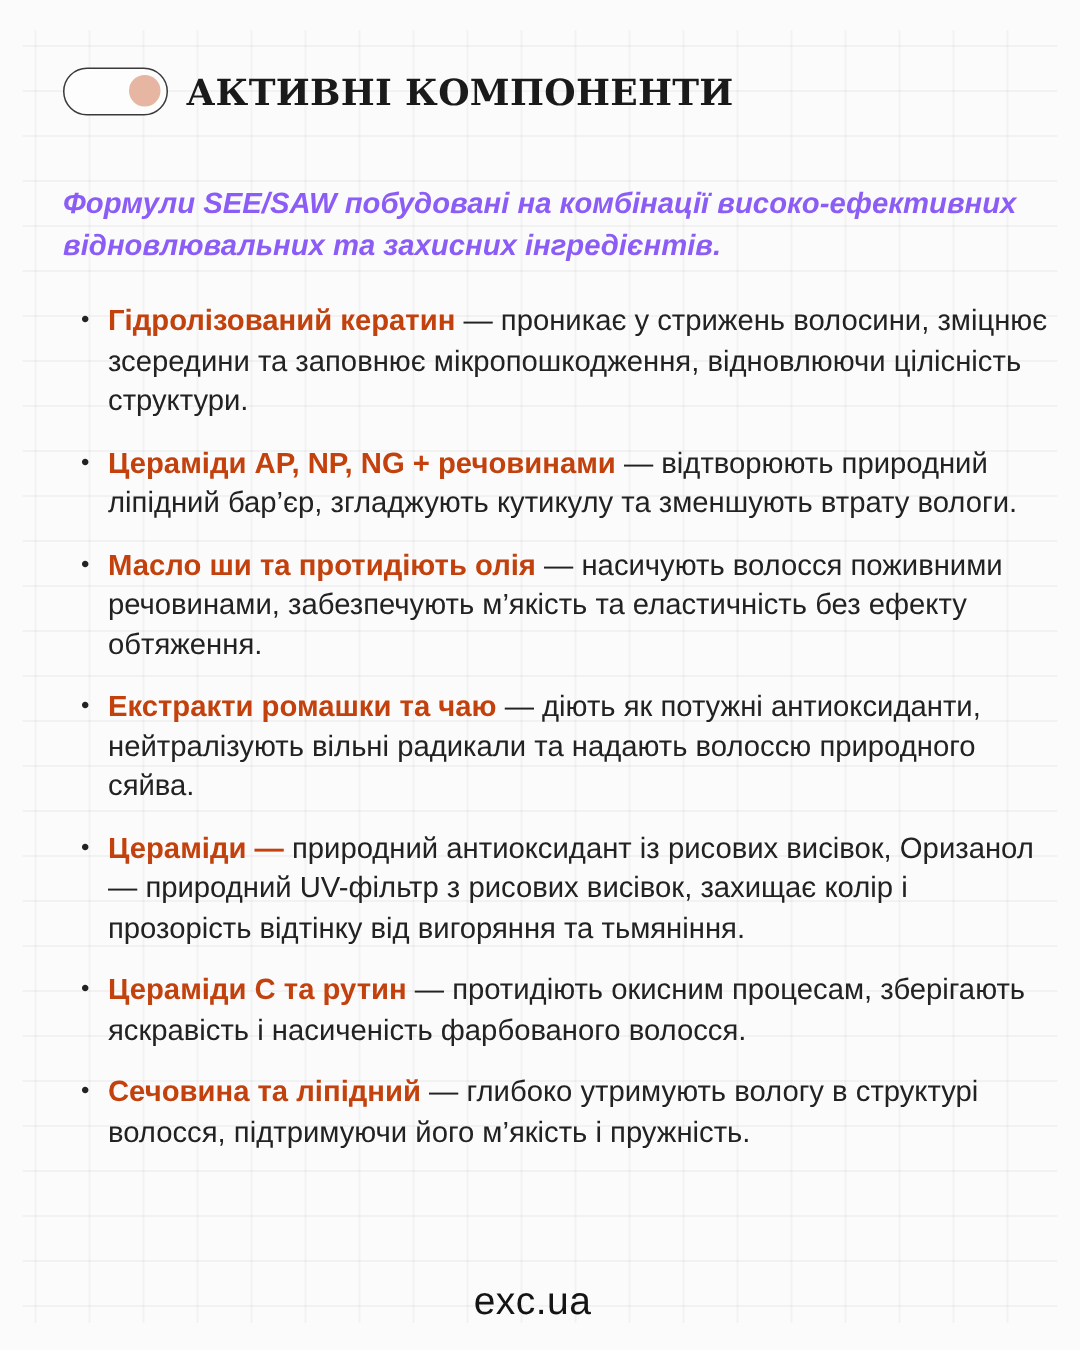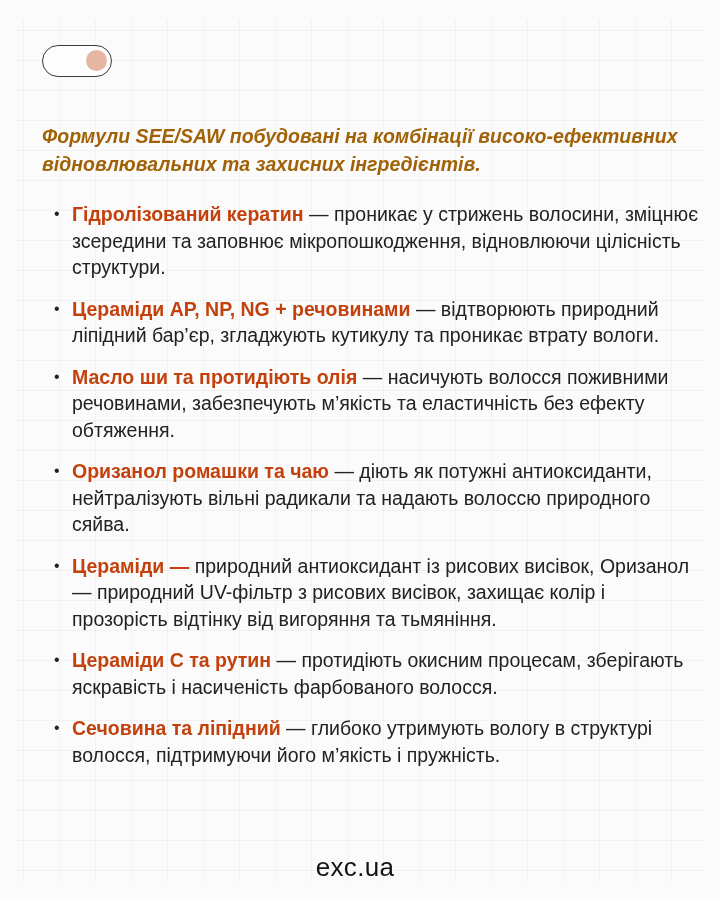--- a/index.html
+++ b/index.html
@@ -67,21 +67,21 @@
     }
     .intro {
       position: absolute;
       left: 42px;
       top: 122px;
       width: 640px;
       font-weight: bold;
       font-style: italic;
       font-size: 19.5px;
       line-height: 28px;
-      color: #a16207;
+      color: #8b5cf6;
     }
     .list {
       position: absolute;
       left: 50px;
       top: 201px;
       width: 650px;
       list-style: none;
     }
     .item {
       position: relative;
@@ -113,36 +113,37 @@
 <body>
 
 <div class="grid-bg"></div>
 
 <div class="content">
 
   <div class="header">
     <div class="toggle">
       <div class="toggle-knob" style="background: rgb(230, 182, 163);"></div>
     </div>
+    <h1 class="title">АКТИВНІ КОМПОНЕНТИ</h1>
   </div>
 
   <p class="intro">Формули SEE/SAW побудовані на комбінації високо-ефективних відновлювальних та захисних інгредієнтів.</p>
 
   <ul class="list">
     <li class="item">
       <span class="bullet">•</span><b>Гідролізований кератин</b><span> —</span><span> проникає у стрижень волосини, зміцнює зсередини та заповнює мікропошкодження, відновлюючи цілісність структури.</span>
     </li>
     <li class="item">
-      <span class="bullet">•</span><b>Цераміди AP, NP, NG + речовинами</b><span> —</span><span> відтворюють природний ліпідний бар’єр, згладжують кутикулу та проникає втрату вологи.</span>
+      <span class="bullet">•</span><b>Цераміди AP, NP, NG + речовинами</b><span> —</span><span> відтворюють природний ліпідний бар’єр, згладжують кутикулу та зменшують втрату вологи.</span>
     </li>
     <li class="item">
       <span class="bullet">•</span><b>Масло ши та протидіють олія</b><span> —</span><span> насичують волосся поживними речовинами, забезпечують м’якість та еластичність без ефекту обтяження.</span>
     </li>
     <li class="item">
-      <span class="bullet">•</span><b>Оризанол ромашки та чаю</b><span> —</span><span> діють як потужні антиоксиданти, нейтралізують вільні радикали та надають волоссю природного сяйва.</span>
+      <span class="bullet">•</span><b>Екстракти ромашки та чаю</b><span> —</span><span> діють як потужні антиоксиданти, нейтралізують вільні радикали та надають волоссю природного сяйва.</span>
     </li>
     <li class="item">
       <span class="bullet">•</span><b>Цераміди —</b><span></span><span> природний антиоксидант із рисових висівок, Оризанол — природний UV-фільтр з рисових висівок, захищає колір і прозорість відтінку від вигоряння та тьмяніння.</span>
     </li>
     <li class="item">
       <span class="bullet">•</span><b>Цераміди С та рутин</b><span> —</span><span> протидіють окисним процесам, зберігають яскравість і насиченість фарбованого волосся.</span>
     </li>
     <li class="item">
       <span class="bullet">•</span><b>Сечовина та ліпідний</b><span> —</span><span> глибоко утримують вологу в структурі волосся, підтримуючи його м’якість і пружність.</span>
     </li>

